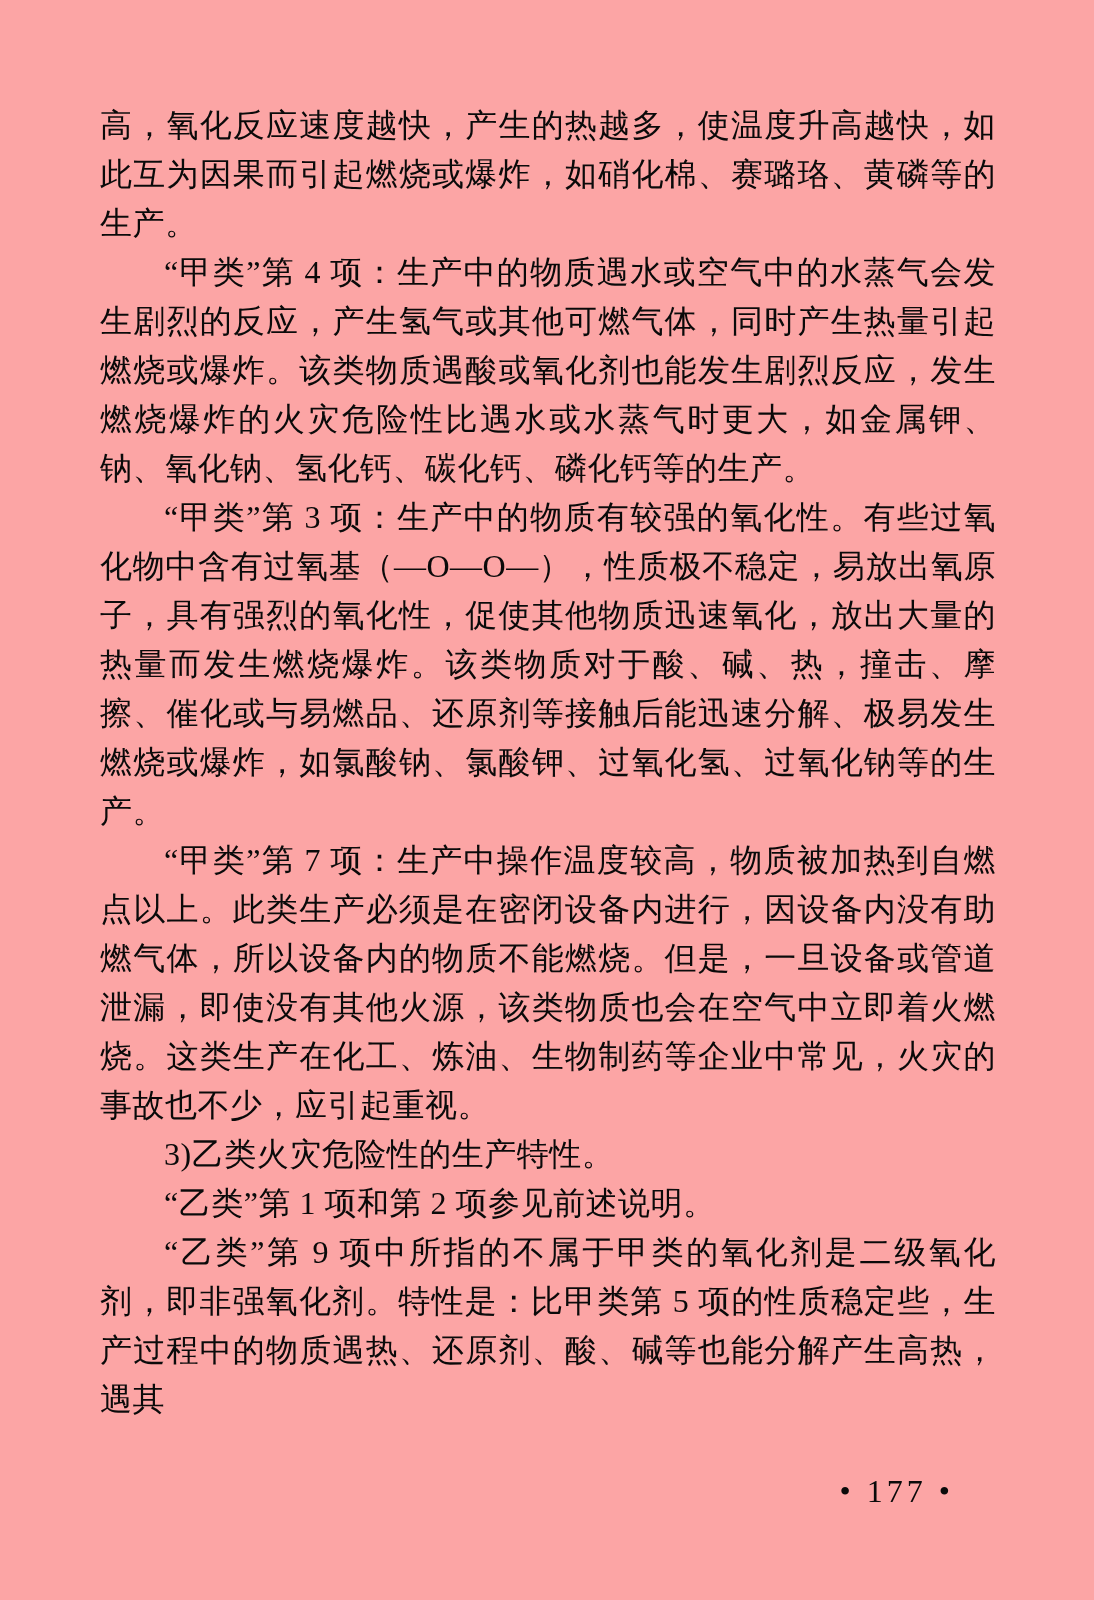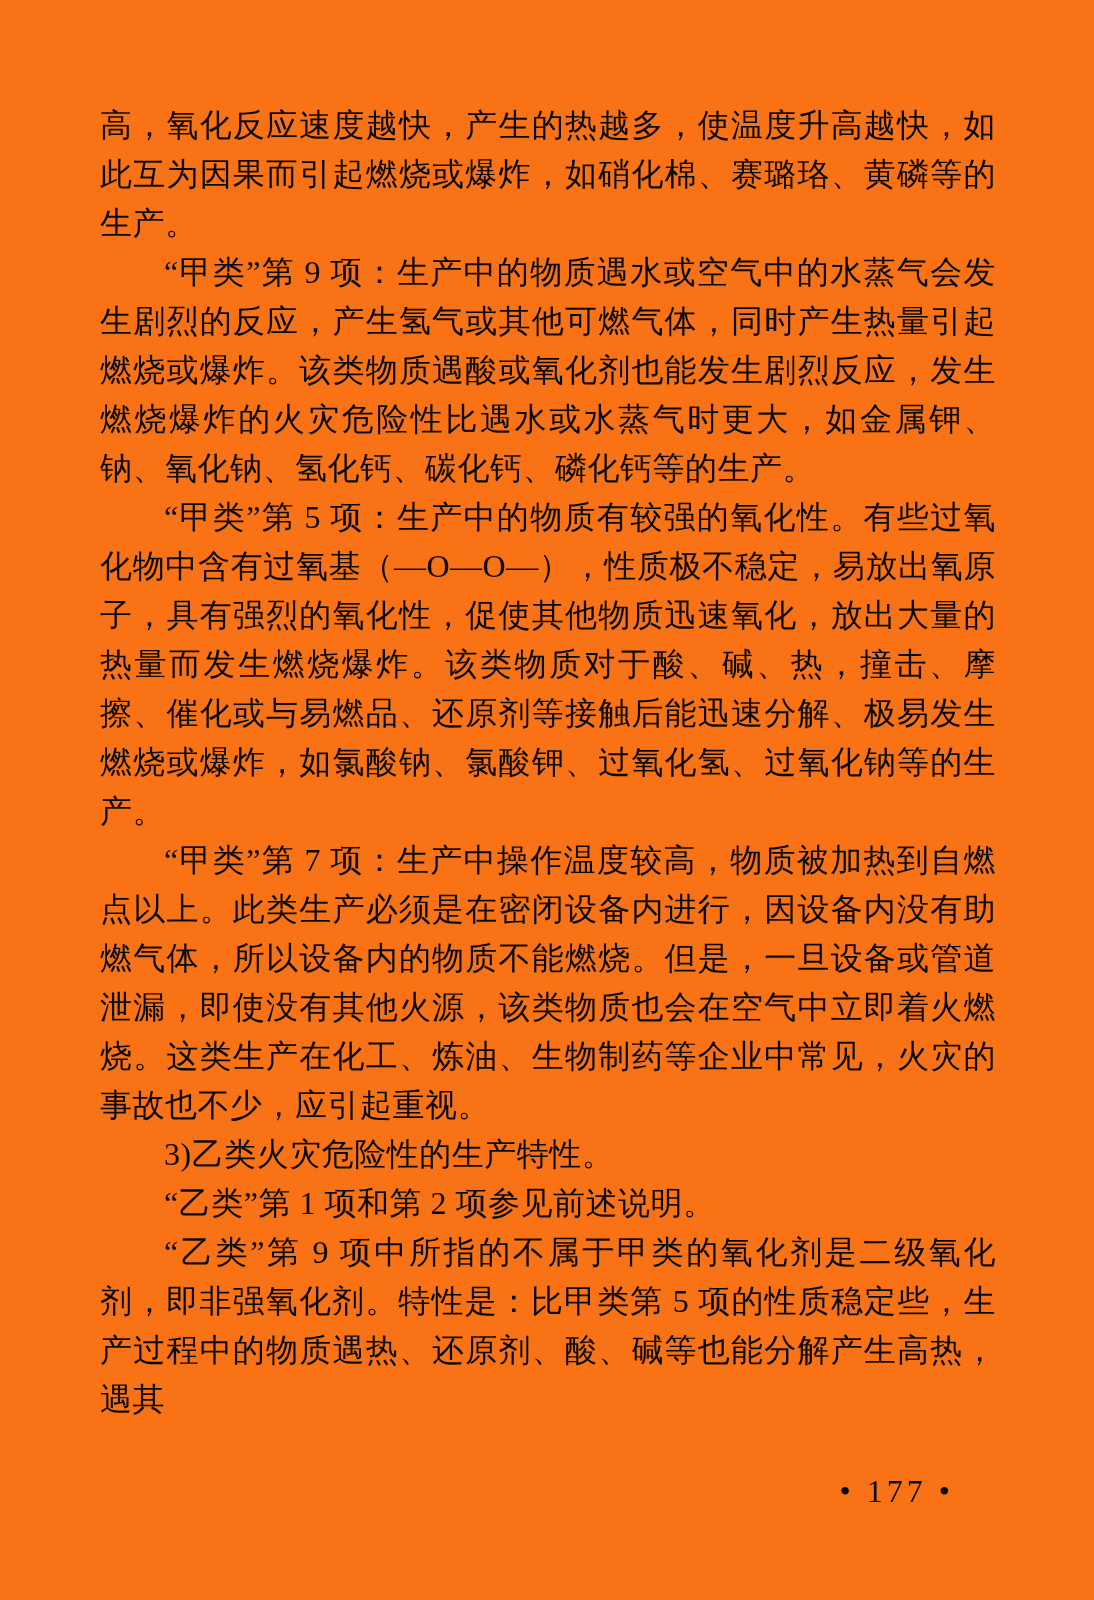--- a/index.html
+++ b/index.html
@@ -5,21 +5,21 @@
   html, body {
     margin: 0;
     padding: 0;
     background: #e8e8e8;
   }
   .page {
     position: relative;
     width: 1094px;
     height: 1600px;
     margin: 0 auto;
-    background: #f97316;
+    background: #fca5a5;
     color: #0a0a0a;
     font-family: "Liberation Serif", "DejaVu Serif", serif;
     overflow: hidden;
   }
   .text-block {
     position: absolute;
     left: 100px;
     top: 101px;
     width: 896px;
     font-size: 32px;
@@ -48,22 +48,22 @@
     color: #0a0a0a;
   }
 </style>
 </head>
 <body>
 
 <div class="page">
 
   <div class="text-block">
     <p class="para">高，氧化反应速度越快，产生的热越多，使温度升高越快，如此互为因果而引起燃烧或爆炸，如硝化棉、赛璐珞、黄磷等的生产。</p>
-    <p class="para indent">“甲类”第 9 项：生产中的物质遇水或空气中的水蒸气会发生剧烈的反应，产生氢气或其他可燃气体，同时产生热量引起燃烧或爆炸。该类物质遇酸或氧化剂也能发生剧烈反应，发生燃烧爆炸的火灾危险性比遇水或水蒸气时更大，如金属钾、钠、氧化钠、氢化钙、碳化钙、磷化钙等的生产。</p>
-    <p class="para indent">“甲类”第 5 项：生产中的物质有较强的氧化性。有些过氧化物中含有过氧基（—O—O—），性质极不稳定，易放出氧原子，具有强烈的氧化性，促使其他物质迅速氧化，放出大量的热量而发生燃烧爆炸。该类物质对于酸、碱、热，撞击、摩擦、催化或与易燃品、还原剂等接触后能迅速分解、极易发生燃烧或爆炸，如氯酸钠、氯酸钾、过氧化氢、过氧化钠等的生产。</p>
+    <p class="para indent">“甲类”第 4 项：生产中的物质遇水或空气中的水蒸气会发生剧烈的反应，产生氢气或其他可燃气体，同时产生热量引起燃烧或爆炸。该类物质遇酸或氧化剂也能发生剧烈反应，发生燃烧爆炸的火灾危险性比遇水或水蒸气时更大，如金属钾、钠、氧化钠、氢化钙、碳化钙、磷化钙等的生产。</p>
+    <p class="para indent">“甲类”第 3 项：生产中的物质有较强的氧化性。有些过氧化物中含有过氧基（—O—O—），性质极不稳定，易放出氧原子，具有强烈的氧化性，促使其他物质迅速氧化，放出大量的热量而发生燃烧爆炸。该类物质对于酸、碱、热，撞击、摩擦、催化或与易燃品、还原剂等接触后能迅速分解、极易发生燃烧或爆炸，如氯酸钠、氯酸钾、过氧化氢、过氧化钠等的生产。</p>
     <p class="para indent">“甲类”第 7 项：生产中操作温度较高，物质被加热到自燃点以上。此类生产必须是在密闭设备内进行，因设备内没有助燃气体，所以设备内的物质不能燃烧。但是，一旦设备或管道泄漏，即使没有其他火源，该类物质也会在空气中立即着火燃烧。这类生产在化工、炼油、生物制药等企业中常见，火灾的事故也不少，应引起重视。</p>
     <p class="para indent">3)乙类火灾危险性的生产特性。</p>
     <p class="para indent">“乙类”第 1 项和第 2 项参见前述说明。</p>
     <p class="para indent">“乙类”第 9 项中所指的不属于甲类的氧化剂是二级氧化剂，即非强氧化剂。特性是：比甲类第 5 项的性质稳定些，生产过程中的物质遇热、还原剂、酸、碱等也能分解产生高热，遇其</p>
   </div>
 
   <div class="page-footer">• 177 •</div>
 
 </div>
 

